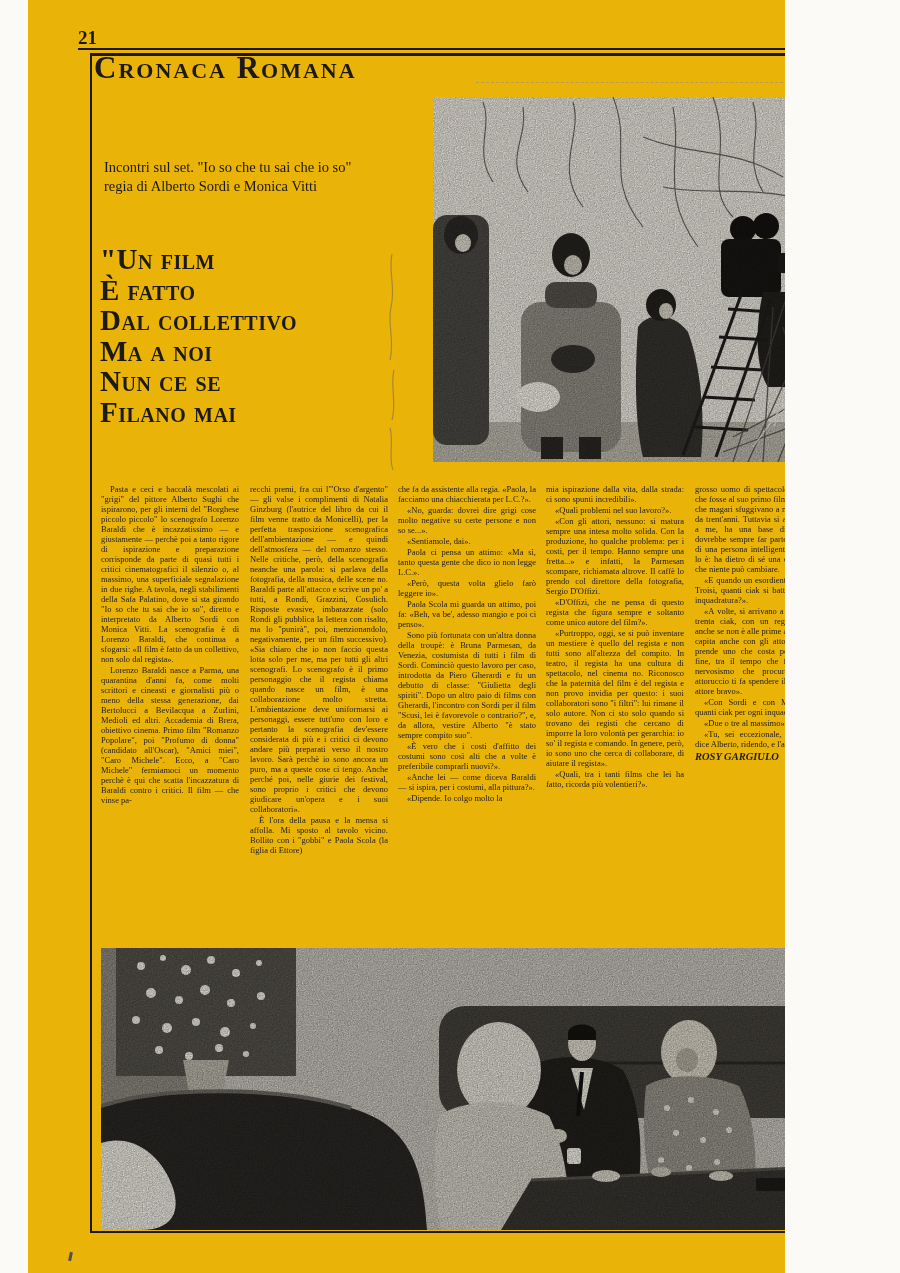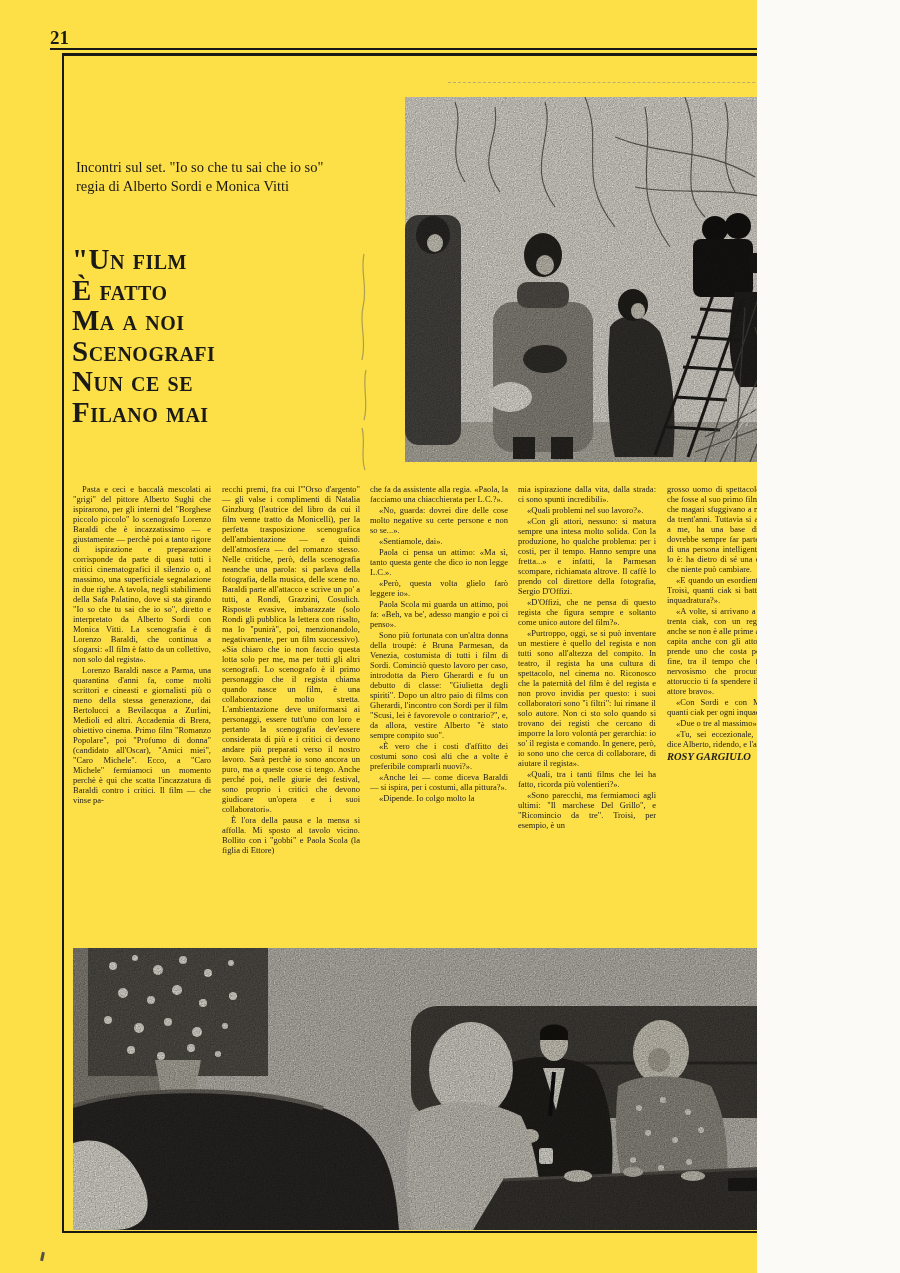--- a/index.html
+++ b/index.html
@@ -1,17 +1,17 @@
 <!DOCTYPE html>
 <html><head>
 <meta charset="utf-8">
 <style>
   html,body{margin:0;padding:0;background:#fbfaf6;}
-  .page{position:relative;width:757px;height:1273px;background:#fde047;
-        font-family:"Liberation Serif","DejaVu Serif",serif;color:#1c1a17;overflow:hidden;}
+  .page{position:relative;width:757px;height:1273px;background:#eab308;
+        font-family:"Liberation Serif","DejaVu Serif",serif;color:#1c1a17;overflow:hidden;margin-left:28px;}
   
   .rule{position:absolute;background:#1b1915;}
   .dotted-rule{position:absolute;border-top:1px dashed #96928a;opacity:.65;}
   
   .pageno{position:absolute;left:50px;top:27px;font-size:19px;font-weight:bold;}
   .brand{position:absolute;left:772px;top:24px;font-size:15px;font-weight:bold;letter-spacing:1px;}
   .dateblock{position:absolute;left:812px;top:29px;font-size:8.5px;line-height:9.5px;font-weight:bold;}
   .masthead{position:absolute;left:66px;top:50px;font-size:31px;font-weight:bold;
             font-variant:small-caps;letter-spacing:2px;white-space:nowrap;}
   
@@ -42,33 +42,34 @@
     <div>domenica</div>
     <div>24 gennaio</div>
   </div>
 
   <div class="rule" style="left:50px;top:48px;width:847px;height:2px;"></div>
   <div class="rule" style="left:62px;top:53px;width:760px;height:3px;"></div>
   <div class="rule" style="left:62px;top:53px;width:2px;height:1180px;"></div>
   <div class="rule" style="left:820px;top:57px;width:2px;height:1176px;"></div>
   <div class="rule" style="left:62px;top:1231px;width:760px;height:2px;"></div>
 
+  <div class="masthead">Cronaca Romana</div>
   <div class="dotted-rule" style="left:448px;top:82px;width:372px;"></div>
 
   <div class="kicker">
     <div>Incontri sul set. "Io so che tu sai che io so"</div>
     <div>regia di Alberto Sordi e Monica Vitti</div>
   </div>
 
   <div class="headline">
 
   <div class="hl">"Un film</div>
       <div class="hl">È fatto</div>
+      <div class="hl">Dal collettivo</div>
       <div class="hl">Ma a noi</div>
-      <div class="hl">Scenografi</div>
       <div class="hl">Nun ce se</div>
       <div class="hl">Filano mai</div>
     </div>
 
   <svg class="scribble" style="left:356px;top:252px;" width="16" height="220" viewBox="0 0 16 220">
     <g stroke="#6b675e" stroke-width="1.2" fill="none">
       <path d="M8,2 C4,20 12,35 7,55 C3,72 11,88 6,108"></path>
       <path d="M10,118 C6,135 13,150 8,168"></path>
       <path d="M6,176 C10,190 4,205 9,218"></path>
     </g>
@@ -161,39 +162,38 @@
       <p>Lorenzo Baraldi nasce a Parma, una quarantina d'anni fa, come molti scrittori e cineasti e giornalisti più o meno della stessa generazione, dai Bertolucci a Bevilacqua a Zurlini, Medioli ed altri. Accademia di Brera, obiettivo cinema. Primo film "Romanzo Popolare", poi "Profumo di donna" (candidato all'Oscar), "Amici miei", "Caro Michele". Ecco, a "Caro Michele" fermiamoci un momento perchè è qui che scatta l'incazzatura di Baraldi contro i critici. Il film — che vinse pa-</p>
     </div>
   <div class="col c2">
 
   <p class="cont">recchi premi, fra cui l'"Orso d'argento" — gli valse i complimenti di Natalia Ginzburg (l'autrice del libro da cui il film venne tratto da Monicelli), per la perfetta trasposizione scenografica dell'ambientazione — e quindi dell'atmosfera — del romanzo stesso. Nelle critiche, però, della scenografia neanche una parola: si parlava della fotografia, della musica, delle scene no. Baraldi parte all'attacco e scrive un po' a tutti, a Rondi, Grazzini, Cosulich. Risposte evasive, imbarazzate (solo Rondi gli pubblica la lettera con risalto, ma lo "punirà", poi, menzionandolo, negativamente, per un film successivo). «Sia chiaro che io non faccio questa lotta solo per me, ma per tutti gli altri scenografi. Lo scenografo è il primo personaggio che il regista chiama quando nasce un film, è una collaborazione molto stretta. L'ambientazione deve uniformarsi ai personaggi, essere tutt'uno con loro e pertanto la scenografia dev'essere considerata di più e i critici ci devono andare più preparati verso il nostro lavoro. Sarà perchè io sono ancora un puro, ma a queste cose ci tengo. Anche perché poi, nelle giurie dei festival, sono proprio i critici che devono giudicare un'opera e i suoi collaboratori».</p>
       <p>È l'ora della pausa e la mensa si affolla. Mi sposto al tavolo vicino. Bollito con i "gobbi" e Paola Scola (la figlia di Ettore)</p>
     </div>
   <div class="col c3">
 
   <p class="cont">che fa da assistente alla regia. «Paola, la facciamo una chiacchierata per L.C.?».</p>
-      <p>«No, guarda: dovrei dire delle cose molto negative su certe persone e non so se...».</p>
+      <p>«No, guarda: dovrei dire grigi cose molto negative su certe persone e non so se...».</p>
       <p>«Sentiamole, dai».</p>
       <p>Paola ci pensa un attimo: «Ma sì, tanto questa gente che dico io non legge L.C.».</p>
       <p>«Però, questa volta glielo farò leggere io».</p>
       <p>Paola Scola mi guarda un attimo, poi fa: «Beh, va be', adesso mangio e poi ci penso».</p>
       <p>Sono più fortunata con un'altra donna della troupè: è Bruna Parmesan, da Venezia, costumista di tutti i film di Sordi. Cominciò questo lavoro per caso, introdotta da Piero Gherardi e fu un debutto di classe: "Giulietta degli spiriti". Dopo un altro paio di films con Gherardi, l'incontro con Sordi per il film "Scusi, lei è favorevole o contrario?", e, da allora, vestire Alberto "è stato sempre compito suo".</p>
       <p>«È vero che i costi d'affitto dei costumi sono così alti che a volte è preferibile comprarli nuovi?».</p>
       <p>«Anche lei — come diceva Baraldi — si ispira, per i costumi, alla pittura?».</p>
       <p>«Dipende. Io colgo molto la</p>
     </div>
   <div class="col c4">
 
   <p class="cont">mia ispirazione dalla vita, dalla strada: ci sono spunti incredibili».</p>
       <p>«Quali problemi nel suo lavoro?».</p>
       <p>«Con gli attori, nessuno: si matura sempre una intesa molto solida. Con la produzione, ho qualche problema: per i costi, per il tempo. Hanno sempre una fretta...» e infatti, la Parmesan scompare, richiamata altrove. Il caffè lo prendo col direttore della fotografia, Sergio D'Offizi.</p>
       <p>«D'Offizi, che ne pensa di questo regista che figura sempre e soltanto come unico autore del film?».</p>
       <p>«Purtroppo, oggi, se si può inventare un mestiere è quello del regista e non tutti sono all'altezza del compito. In teatro, il regista ha una cultura di spettacolo, nel cinema no. Riconosco che la paternità del film è del regista e non provo invidia per questo: i suoi collaboratori sono "i filtri": lui rimane il solo autore. Non ci sto solo quando si trovano dei registi che cercano di imporre la loro volontà per gerarchia: io so' il regista e comando. In genere, però, io sono uno che cerca di collaborare, di aiutare il regista».</p>
       <p>«Quali, tra i tanti films che lei ha fatto, ricorda più volentieri?».</p>
-      <p>«Sono parecchi, ma fermiamoci agli ultimi: "Il marchese Del Grillo", e "Ricomincio da tre". Troisi, per esempio, è un</p>
     </div>
   <div class="col c5">
 
   <p class="cont">grosso uomo di spettacolo. Nonostante che fosse al suo primo film, vedeva cose che magari sfuggivano a me, che lavoro da trent'anni. Tuttavia si affidava molto a me, ha una base di umiltà che dovrebbe sempre far parte del bagaglio di una persona intelligente, e Massimo lo è: ha dietro di sé una cultura di vita che niente può cambiare.</p>
       <p>«E quando un esordiente non è come Troisi, quanti ciak si battono, per ogni inquadratura?».</p>
       <p>«A volte, si arrivano a battere anche trenta ciak, con un regista indeciso, anche se non è alle prime armi. E questo capita anche con gli attori. A volte si prende uno che costa poco, ma, alla fine, tra il tempo che fa perdere, il nervosismo che procura, ecc... un attoruccio ti fa spendere il doppio di un attore bravo».</p>
       <p>«Con Sordi e con Monica Piero, quanti ciak per ogni inquadratura?».</p>
       <p>«Due o tre al massimo».</p>
       <p>«Tu, sei eccezionale, amore mio», dice Alberto, ridendo, e l'abbraccia.</p>
       <p class="byline">ROSY GARGIULO</p>

